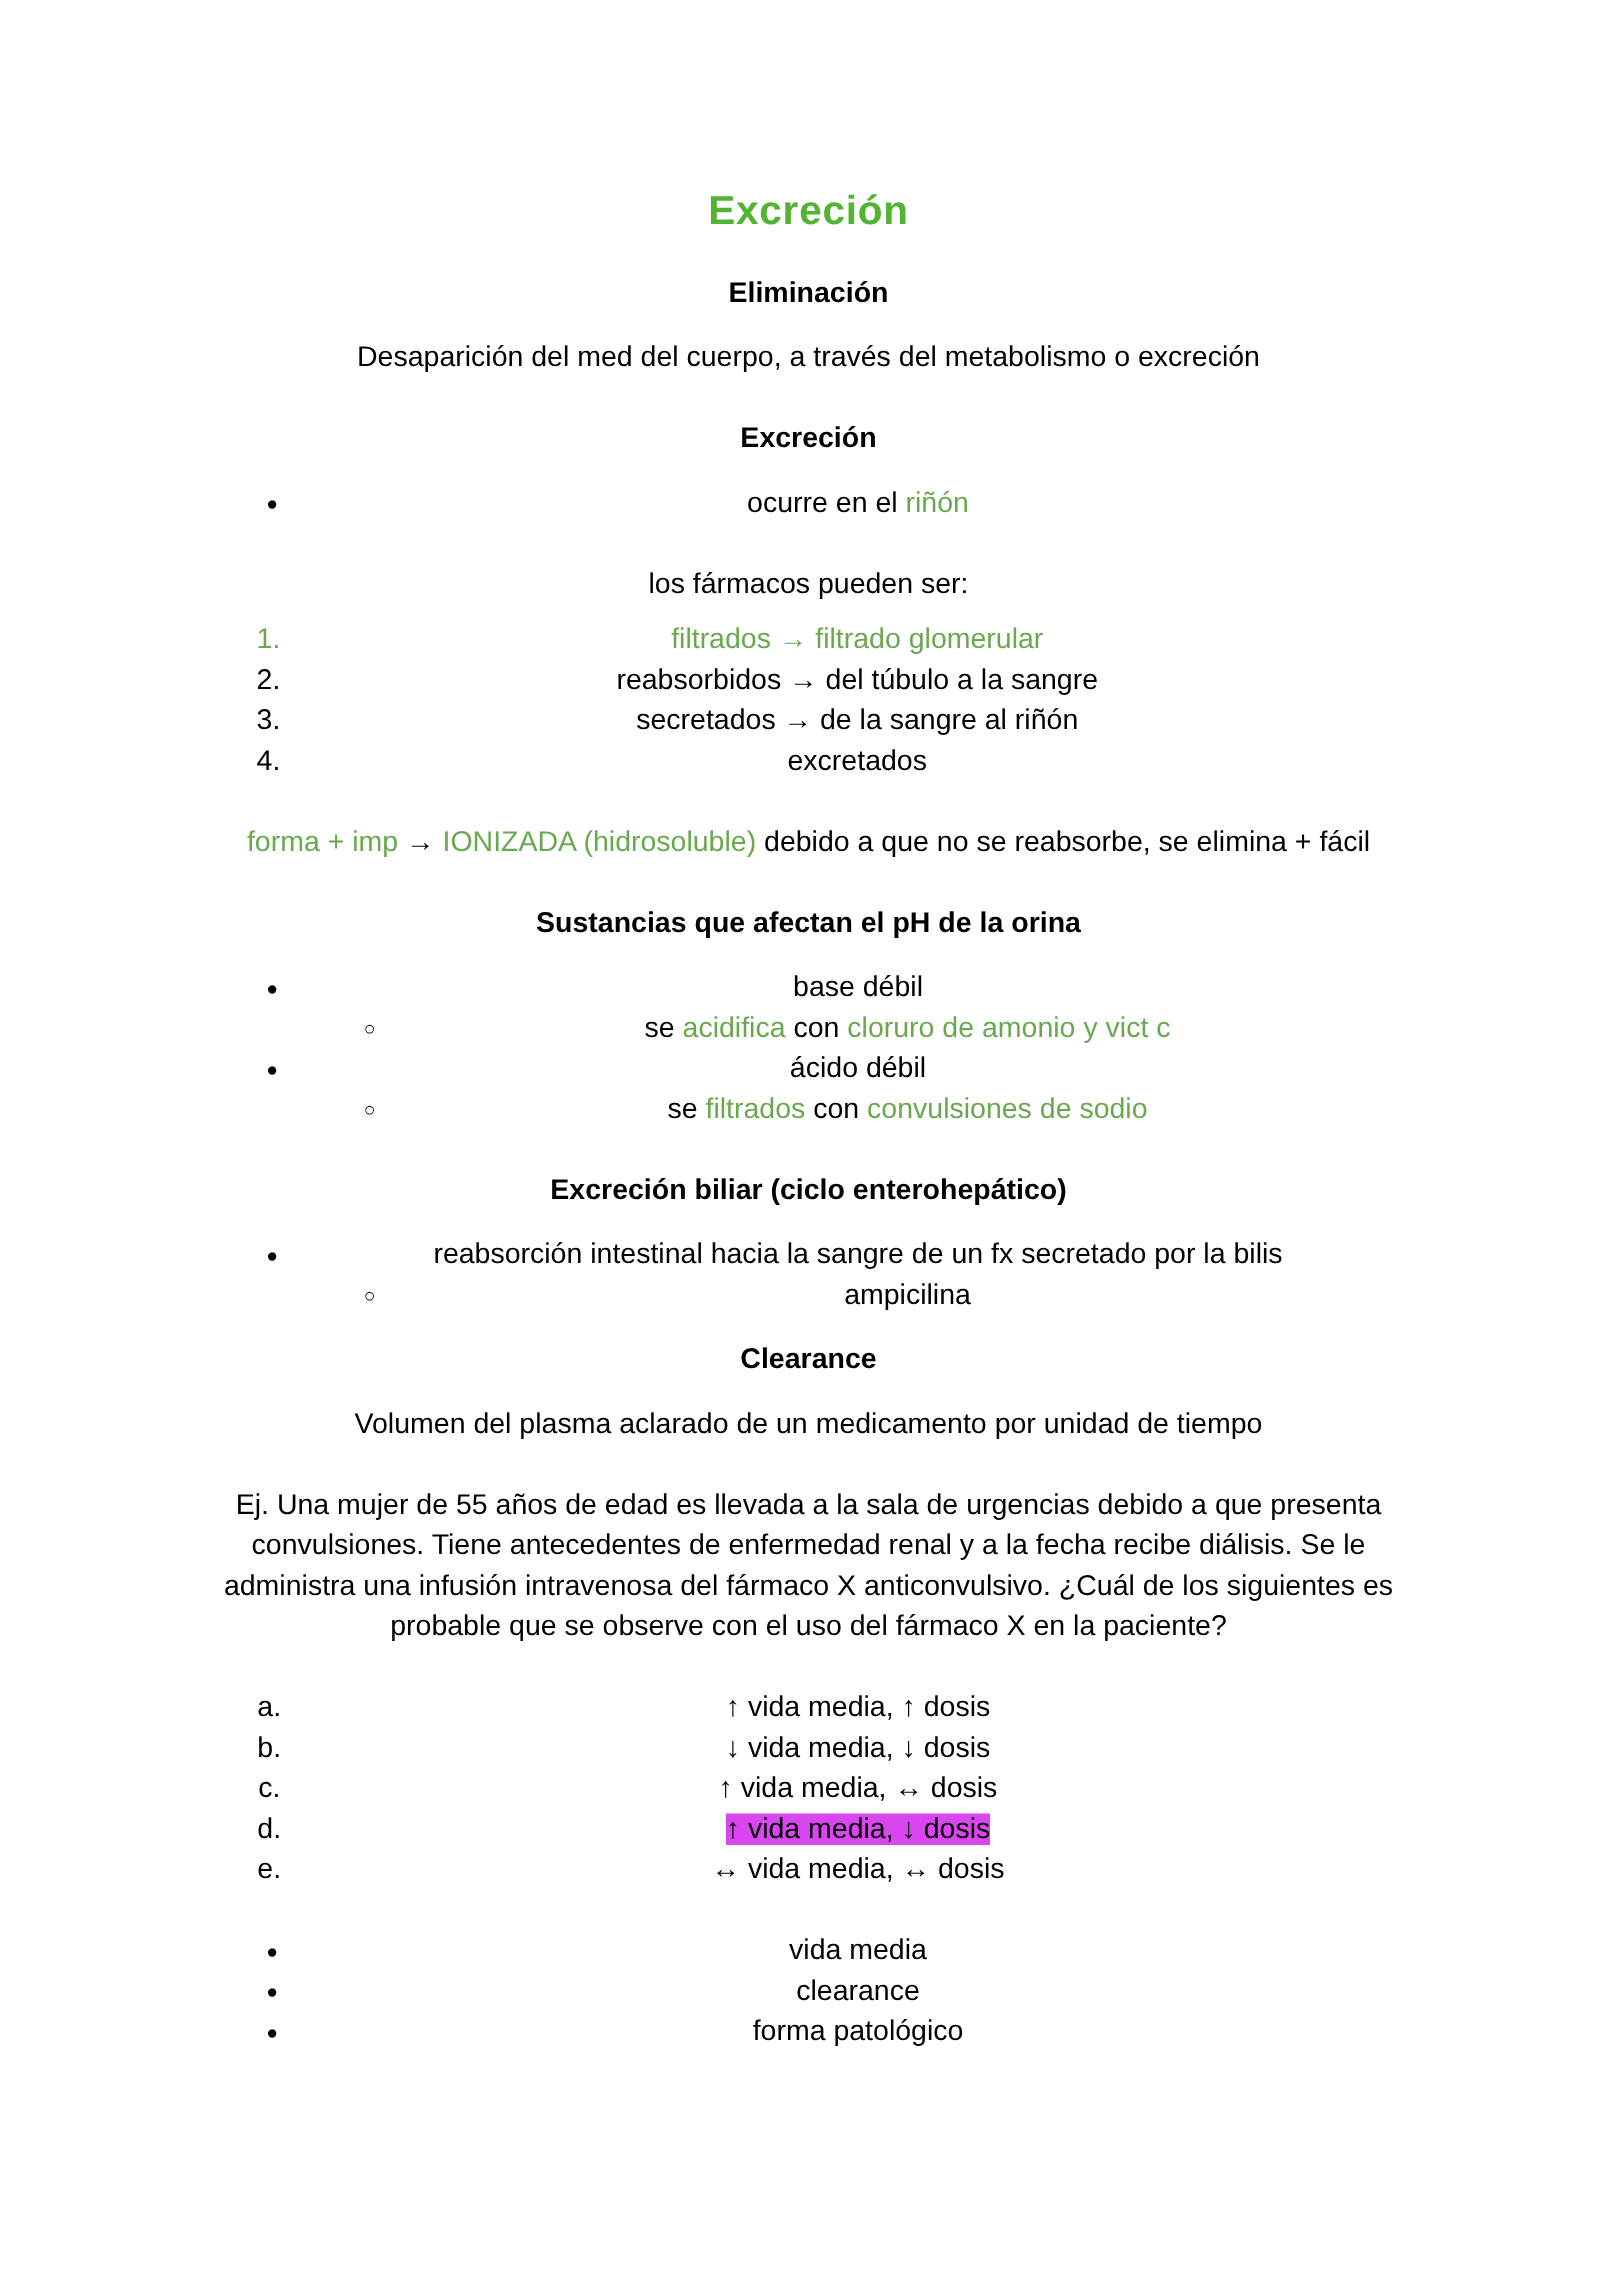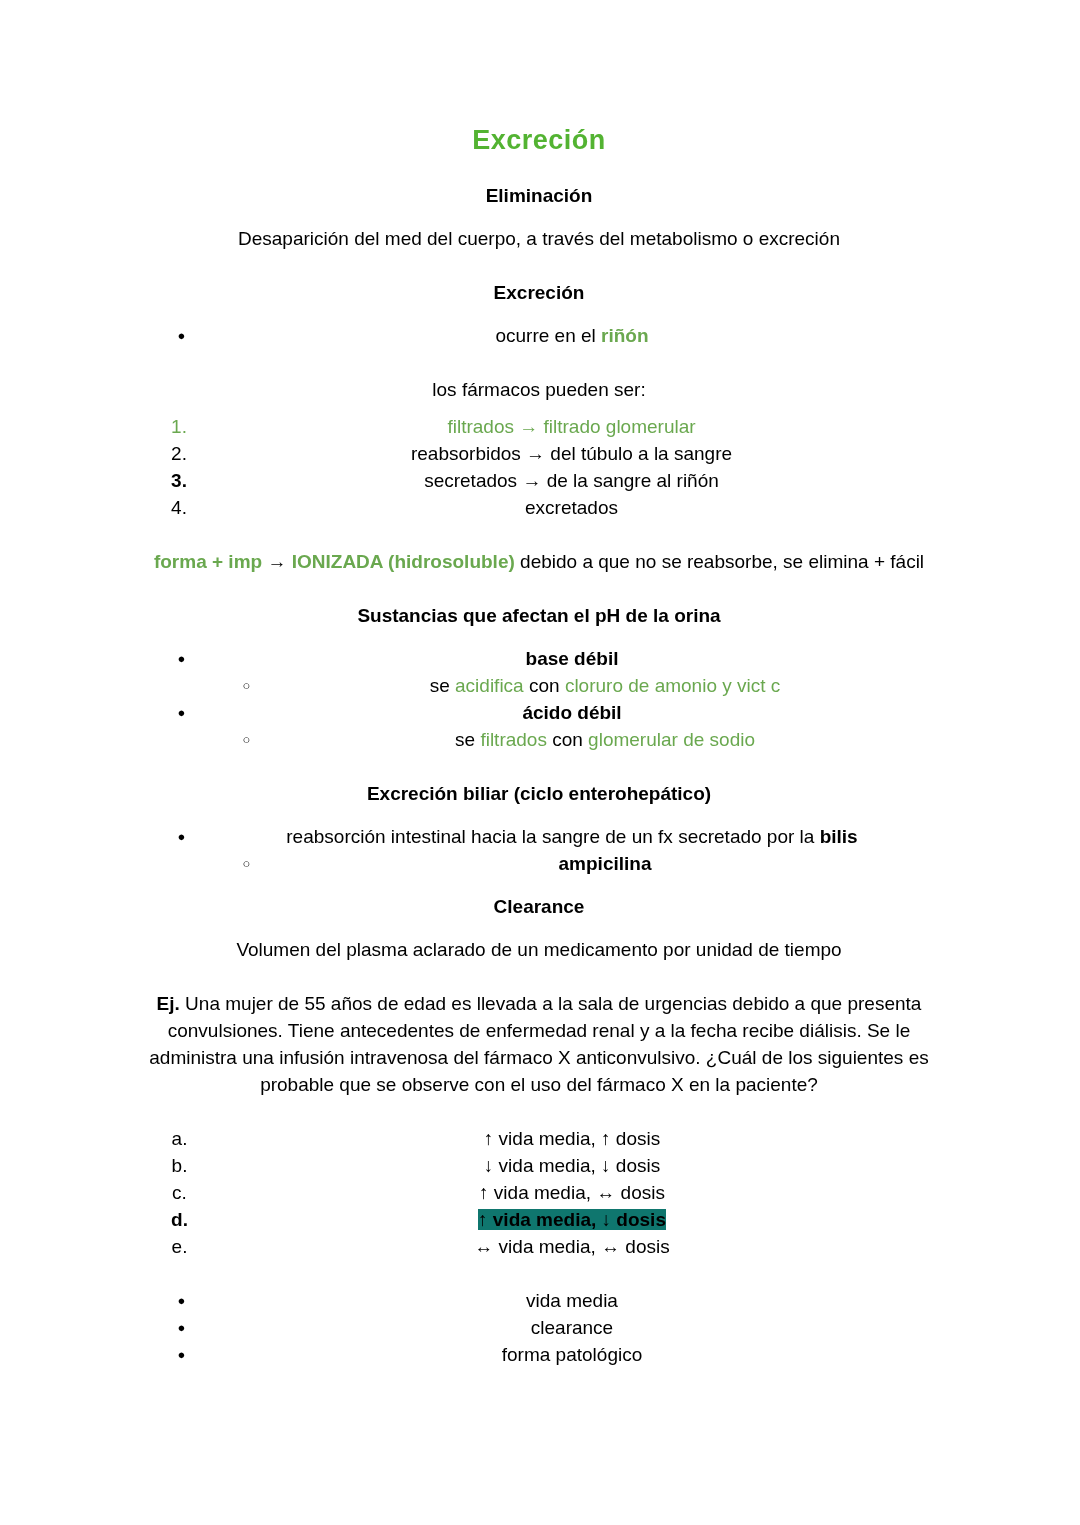--- a/index.html
+++ b/index.html
@@ -33,22 +33,22 @@
   .para { margin: 10px; }
   .gap { margin-top: 27px; }
   .li { display: flex; align-items: flex-start; }
   .marker { flex: 0 0 auto; }
   .num-marker  { margin-left: 33px; width: 32px; }
   .let-marker  { margin-left: 33px; width: 33px; }
   .b1 { margin-left: 37px; width: 29px; font-size: 13px; line-height: 27px; }
   .b2 { margin-left: 101px; width: 31px; font-size: 13px; line-height: 27px; }
   .text { flex: 1 1 auto; }
   .green { color: #6aa84f; }
-  .bold { font-weight: 700; }
-  .hl { background: #0f766e; }
+  .bold { font-weight: 400; }
+  .hl { background: #d946ef; }
 </style>
 </head>
 <body>
 
 <div class="page">
   <div class="content">
 
     <h1 class="title">Excreción</h1>
 
     <section>
@@ -97,21 +97,21 @@
       <div class="li">
         <span class="marker b2">○</span>
         <span class="text"><span>se </span><span class="green">acidifica</span><span> con </span><span class="green">cloruro de amonio y vict c</span></span>
       </div>
       <div class="li">
         <span class="marker b1">●</span>
         <span class="text bold">ácido débil</span>
       </div>
       <div class="li">
         <span class="marker b2">○</span>
-        <span class="text"><span>se </span><span class="green">filtrados</span><span> con </span><span class="green">glomerular de sodio</span></span>
+        <span class="text"><span>se </span><span class="green">filtrados</span><span> con </span><span class="green">convulsiones de sodio</span></span>
       </div>
     </section>
 
     <section class="gap">
       <div class="heading">Excreción biliar (ciclo enterohepático)</div>
       <div class="li">
         <span class="marker b1">●</span>
         <span class="text"><span>reabsorción intestinal hacia la sangre de un fx secretado por la </span><span class="bold">bilis</span></span>
       </div>
       <div class="li">

